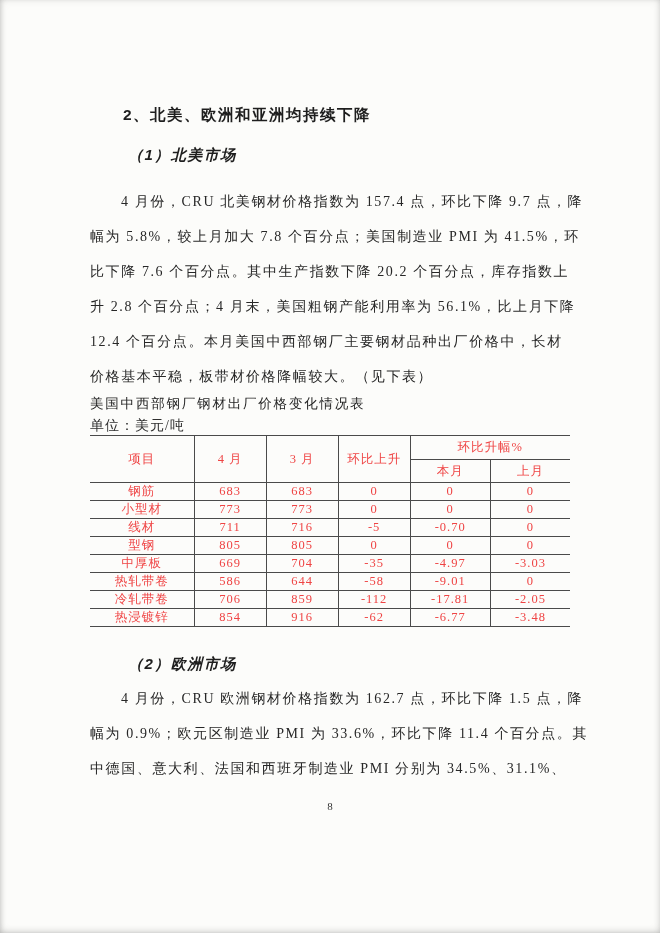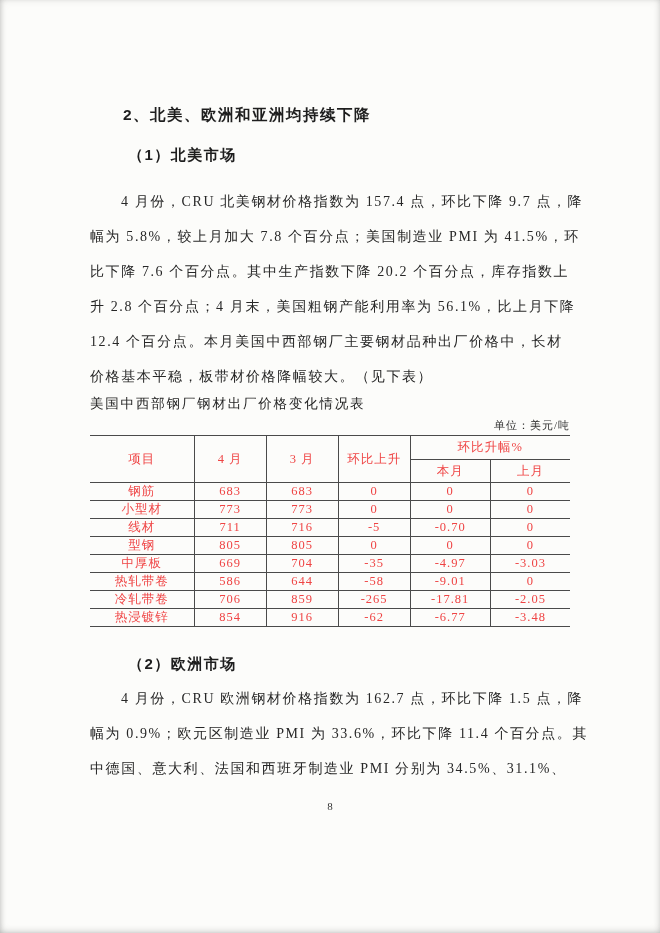--- a/index.html
+++ b/index.html
@@ -18,36 +18,36 @@
   .h-main{
     margin:0 0 0 33px;
     font-family:"Liberation Sans","DejaVu Sans",sans-serif;
     font-weight:700;font-size:15.5px;line-height:22px;
     letter-spacing:1.5px;color:#1e1e1e;
   }
   .h-sub{
     margin:18px 0 0 38px;
     font-family:"Liberation Sans","DejaVu Sans",sans-serif;
     font-weight:700;font-size:15px;line-height:22px;
-    letter-spacing:1.5px;color:#1e1e1e;
+    letter-spacing:1.5px;color:#1e1e1e;font-style:italic;
   }
   .para{margin-top:18px;}
   .para .tline{
     font-size:14px;line-height:35px;letter-spacing:1.6px;
     white-space:nowrap;color:#272727;
   }
   .para .tline.indent{padding-left:31px;}
   .tbl-title{
     margin-top:0;
     font-size:13.5px;line-height:20px;
     letter-spacing:1.8px;color:#242424;
   }
   .tbl-unit{
     margin-top:4px;
-    text-align:right;font-size:11px;line-height:15px;
+    text-align:left;font-size:14px;line-height:15px;
     letter-spacing:1px;color:#2e2e2e;
   }
   table.price{
     width:100%;margin-top:2px;
     border-collapse:collapse;table-layout:fixed;
     font-size:12.5px;color:#ef4444;
   }
   table.price th, table.price td{
     border:1px solid #4a4a4a;
     font-weight:400;text-align:center;vertical-align:middle;
@@ -155,21 +155,21 @@
           <td>586</td>
           <td>644</td>
           <td>-58</td>
           <td>-9.01</td>
           <td class="no-r">0</td>
         </tr>
         <tr>
           <td class="no-l">冷轧带卷</td>
           <td>706</td>
           <td>859</td>
-          <td>-265</td>
+          <td>-112</td>
           <td>-17.81</td>
           <td class="no-r">-2.05</td>
         </tr>
         <tr>
           <td class="no-l">热浸镀锌</td>
           <td>854</td>
           <td>916</td>
           <td>-62</td>
           <td>-6.77</td>
           <td class="no-r">-3.48</td>

